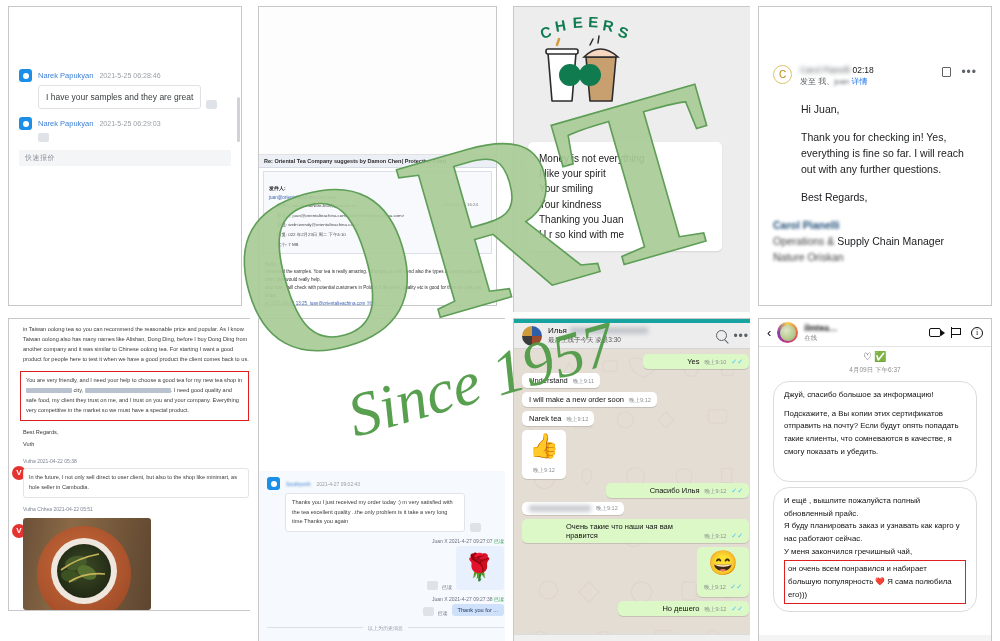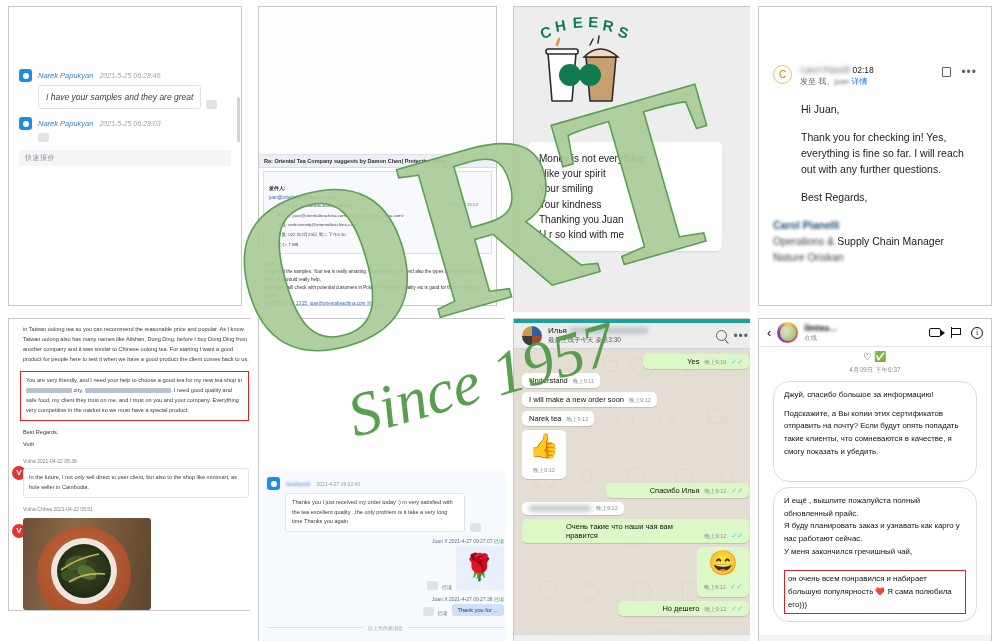--- a/index.html
+++ b/index.html
@@ -12,21 +12,21 @@
   .panel { position:absolute; inset:6px 8px 6px 8px; border:1px solid #c8c8c8;
     background:#fff; overflow:hidden; }
 
   
   .watermark { position:absolute; left:0; top:0; width:1000px; height:641px;
     pointer-events:none; z-index:40; }
 
   
   .ali { padding:0; background:#fff; }
   .ali-feed { padding:8px 10px 0 10px; }
-  .ali-row { margin-bottom:8px;font-style:italic; }
+  .ali-row { margin-bottom:8px; }
   .ali-head { display:flex; align-items:center; gap:6px; margin-bottom:3px; }
   .ali-av { width:13px; height:13px; border-radius:3px; background:#1b8fe8;
     flex:0 0 auto; display:flex; align-items:center; justify-content:center; }
   .ali-av::after { content:""; width:6px; height:6px; border-radius:50%; background:#fff; }
   .ali-name { font-size:7.5px; color:#3c7fd4; }
   .ali-time { font-size:7px; color:#9aa0a6; }
   .ali-bubwrap { display:flex; align-items:flex-end; gap:5px; padding-left:19px; }
   .ali-bub { border:1px solid #dfe1e5; border-radius:3px; background:#fff;
     padding:5px 7px; font-size:8.5px; line-height:1.45; color:#3c4043; max-width:170px; }
   .ali-btn { width:11px; height:9px; border-radius:2px; background:#dfe3e8; flex:0 0 auto; }
@@ -191,21 +191,21 @@
     font-size:8px; display:flex; align-items:center; justify-content:center;
     color:#111; font-family:"Liberation Serif", serif; }
   .ig-react { text-align:center; padding:4px 0 0 0; font-size:10px; }
   .ig-date { text-align:center; font-size:6.5px; color:#8e8e8e;
     filter:blur(0.5px); margin:4px 0 6px 0; }
   .ig-bub { border:1px solid #dbdbdb; border-radius:16px; padding:7px 10px;
     margin:0 14px 5px 14px; font-size:7.8px; line-height:1.62; color:#111;
     filter:blur(0.35px); }
   .ig-bub p { margin-bottom:6px; }
   .ig-bub p:last-child { margin-bottom:16px; }
-  .ig-hl { border:1.5px solid #e02020; padding:2px 3px; margin-top:12px; }
+  .ig-hl { border:1.5px solid #e02020; padding:2px 3px; margin-top:2px; }
   .ig-foot { position:absolute; left:0; right:0; bottom:0; height:11px; background:#f4f4f4; }
 </style>
 </head>
 <body>
 
 <div class="grid">
 
   <div class="cell">
     <div class="panel ali">
       <div class="ali-feed" style="padding-top:62px;">

